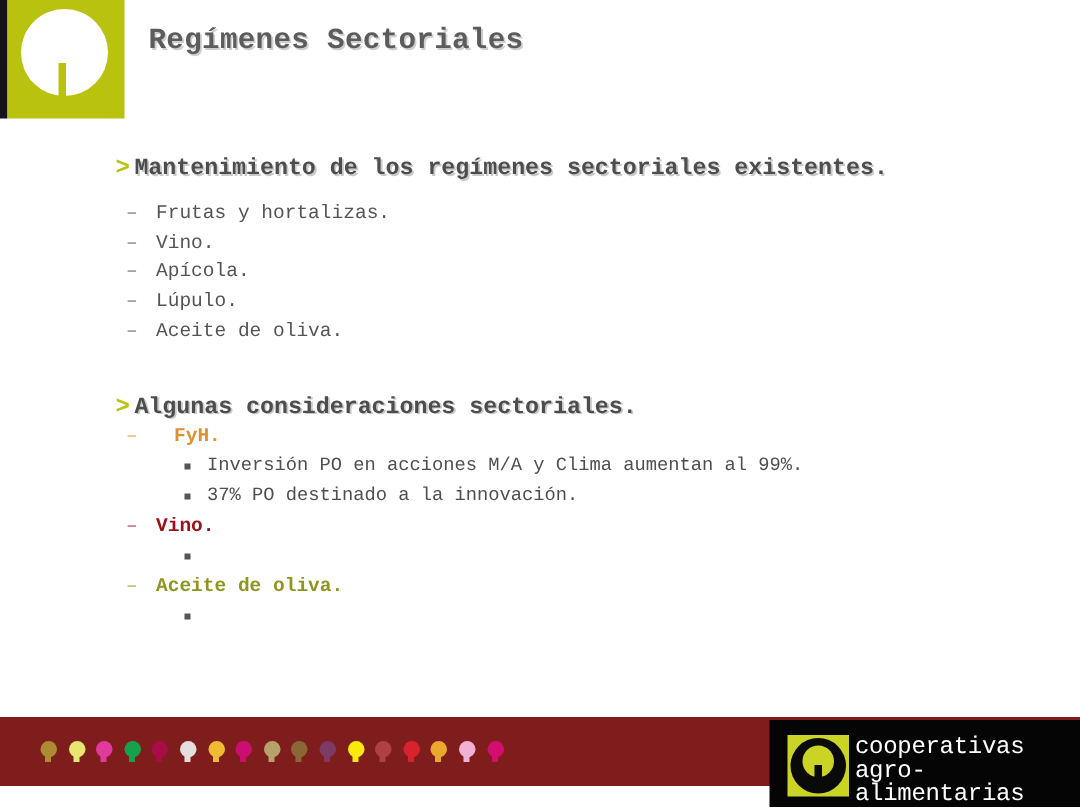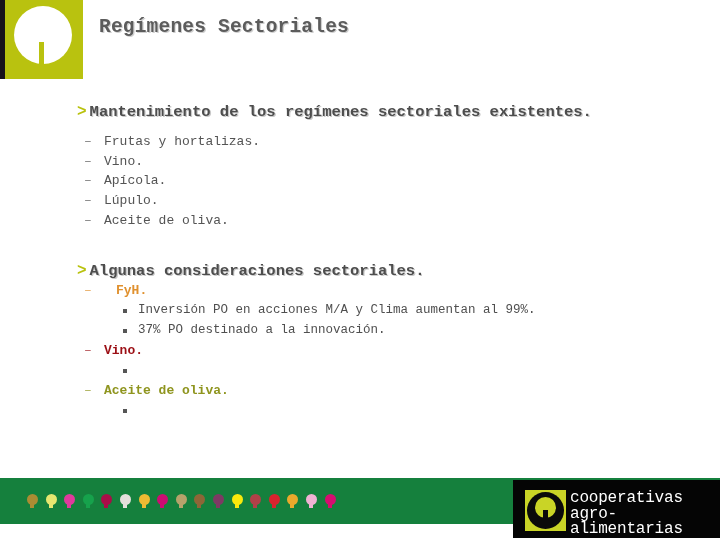--- a/index.html
+++ b/index.html
@@ -26,21 +26,21 @@
   .list2{top:283px;}
   .row{position:relative;height:19.7px;font-size:13px;color:#545454;white-space:nowrap;}
   .list2 .row{height:20px;}
   .row .dash{position:absolute;left:84px;opacity:.75;}
   .row .txt{position:absolute;left:104px;}
   .row .label{position:absolute;left:104px;font-weight:bold;}
   .row .sq{position:absolute;left:123px;top:6px;width:4px;height:4px;background:#565656;}
   .row .p3{position:absolute;left:138px;font-size:12.5px;color:#4f4f4f;}
 
   
-  .footer{position:absolute;left:0;top:478px;width:720px;height:46px;background:#15803d;}
+  .footer{position:absolute;left:0;top:478px;width:720px;height:46px;background:#7f1d1d;}
   .flogo-block{position:absolute;left:513px;top:2px;width:207px;height:58px;background:#050505;}
   .dots{position:absolute;left:27px;top:16px;display:flex;gap:7.6px;}
   .dot{width:11px;height:11px;border-radius:50%;position:relative;}
   .dot::after{content:"";position:absolute;left:3px;bottom:-3px;width:4px;height:4px;background-color:inherit;}
   .flogo{position:absolute;left:12px;top:10px;width:41px;height:41px;background:#c9d426;}
   .flogo-circle{position:absolute;left:2px;top:2px;width:37px;height:37px;border-radius:50%;background:#0a0a0a;}
   .flogo-crown{position:absolute;left:8px;top:5px;width:21px;height:21px;border-radius:50%;background:#c9d426;}
   .flogo-trunk{position:absolute;left:16px;top:18px;width:5px;height:16px;background:#0a0a0a;}
   .ftext{position:absolute;left:57px;top:11px;width:148px;}
   .ftext .l{font-size:16px;line-height:15.5px;color:#ffffff;letter-spacing:-.2px;}

